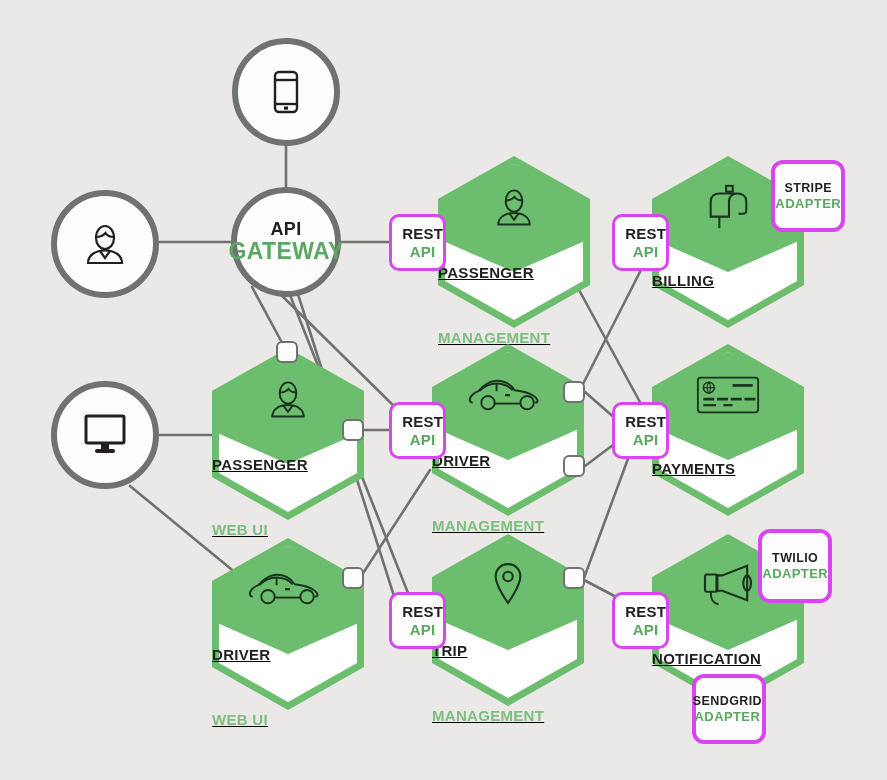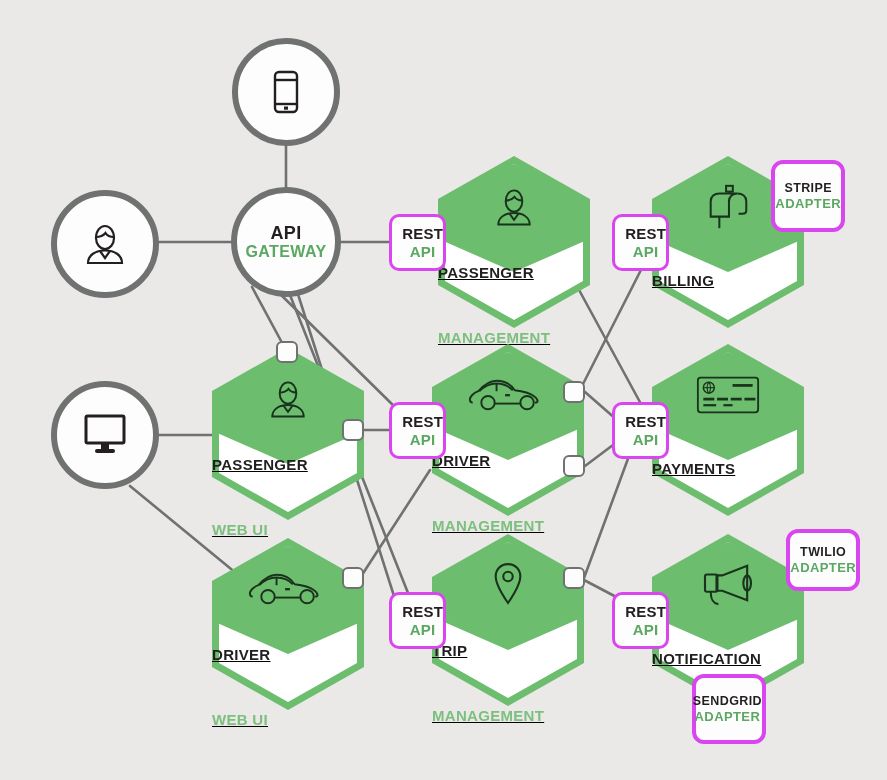--- a/index.html
+++ b/index.html
@@ -46,21 +46,21 @@
   .circle-label .l1 {
     display: block;
     color: #231f20;
     font-weight: bold;
     font-size: 18px;
   }
   .circle-label .l2 {
     display: block;
     color: #5aa862;
     font-weight: bold;
-    font-size: 16px;
+    font-size: 23px;
   }
 
   
   .hex {
     position: absolute;
     width: 152px;
     height: 172px;
   }
   .hex .hex-outer {
     position: absolute;
@@ -451,21 +451,21 @@
     </span>
   </div>
 
   <div class="box adapter" style="left:771px; top:160px; width:74px; height:72px;">
     <span class="box-text">
       <span class="b1">STRIPE</span>
       <span class="b2">ADAPTER</span>
     </span>
   </div>
 
-  <div class="box adapter" style="left:786px; top:529px; width:74px; height:62px;">
+  <div class="box adapter" style="left:758px; top:529px; width:74px; height:74px;">
     <span class="box-text">
       <span class="b1">TWILIO</span>
       <span class="b2">ADAPTER</span>
     </span>
   </div>
 
   <div class="box adapter" style="left:692px; top:674px; width:74px; height:70px;">
     <span class="box-text">
       <span class="b1">SENDGRID</span>
       <span class="b2">ADAPTER</span>

